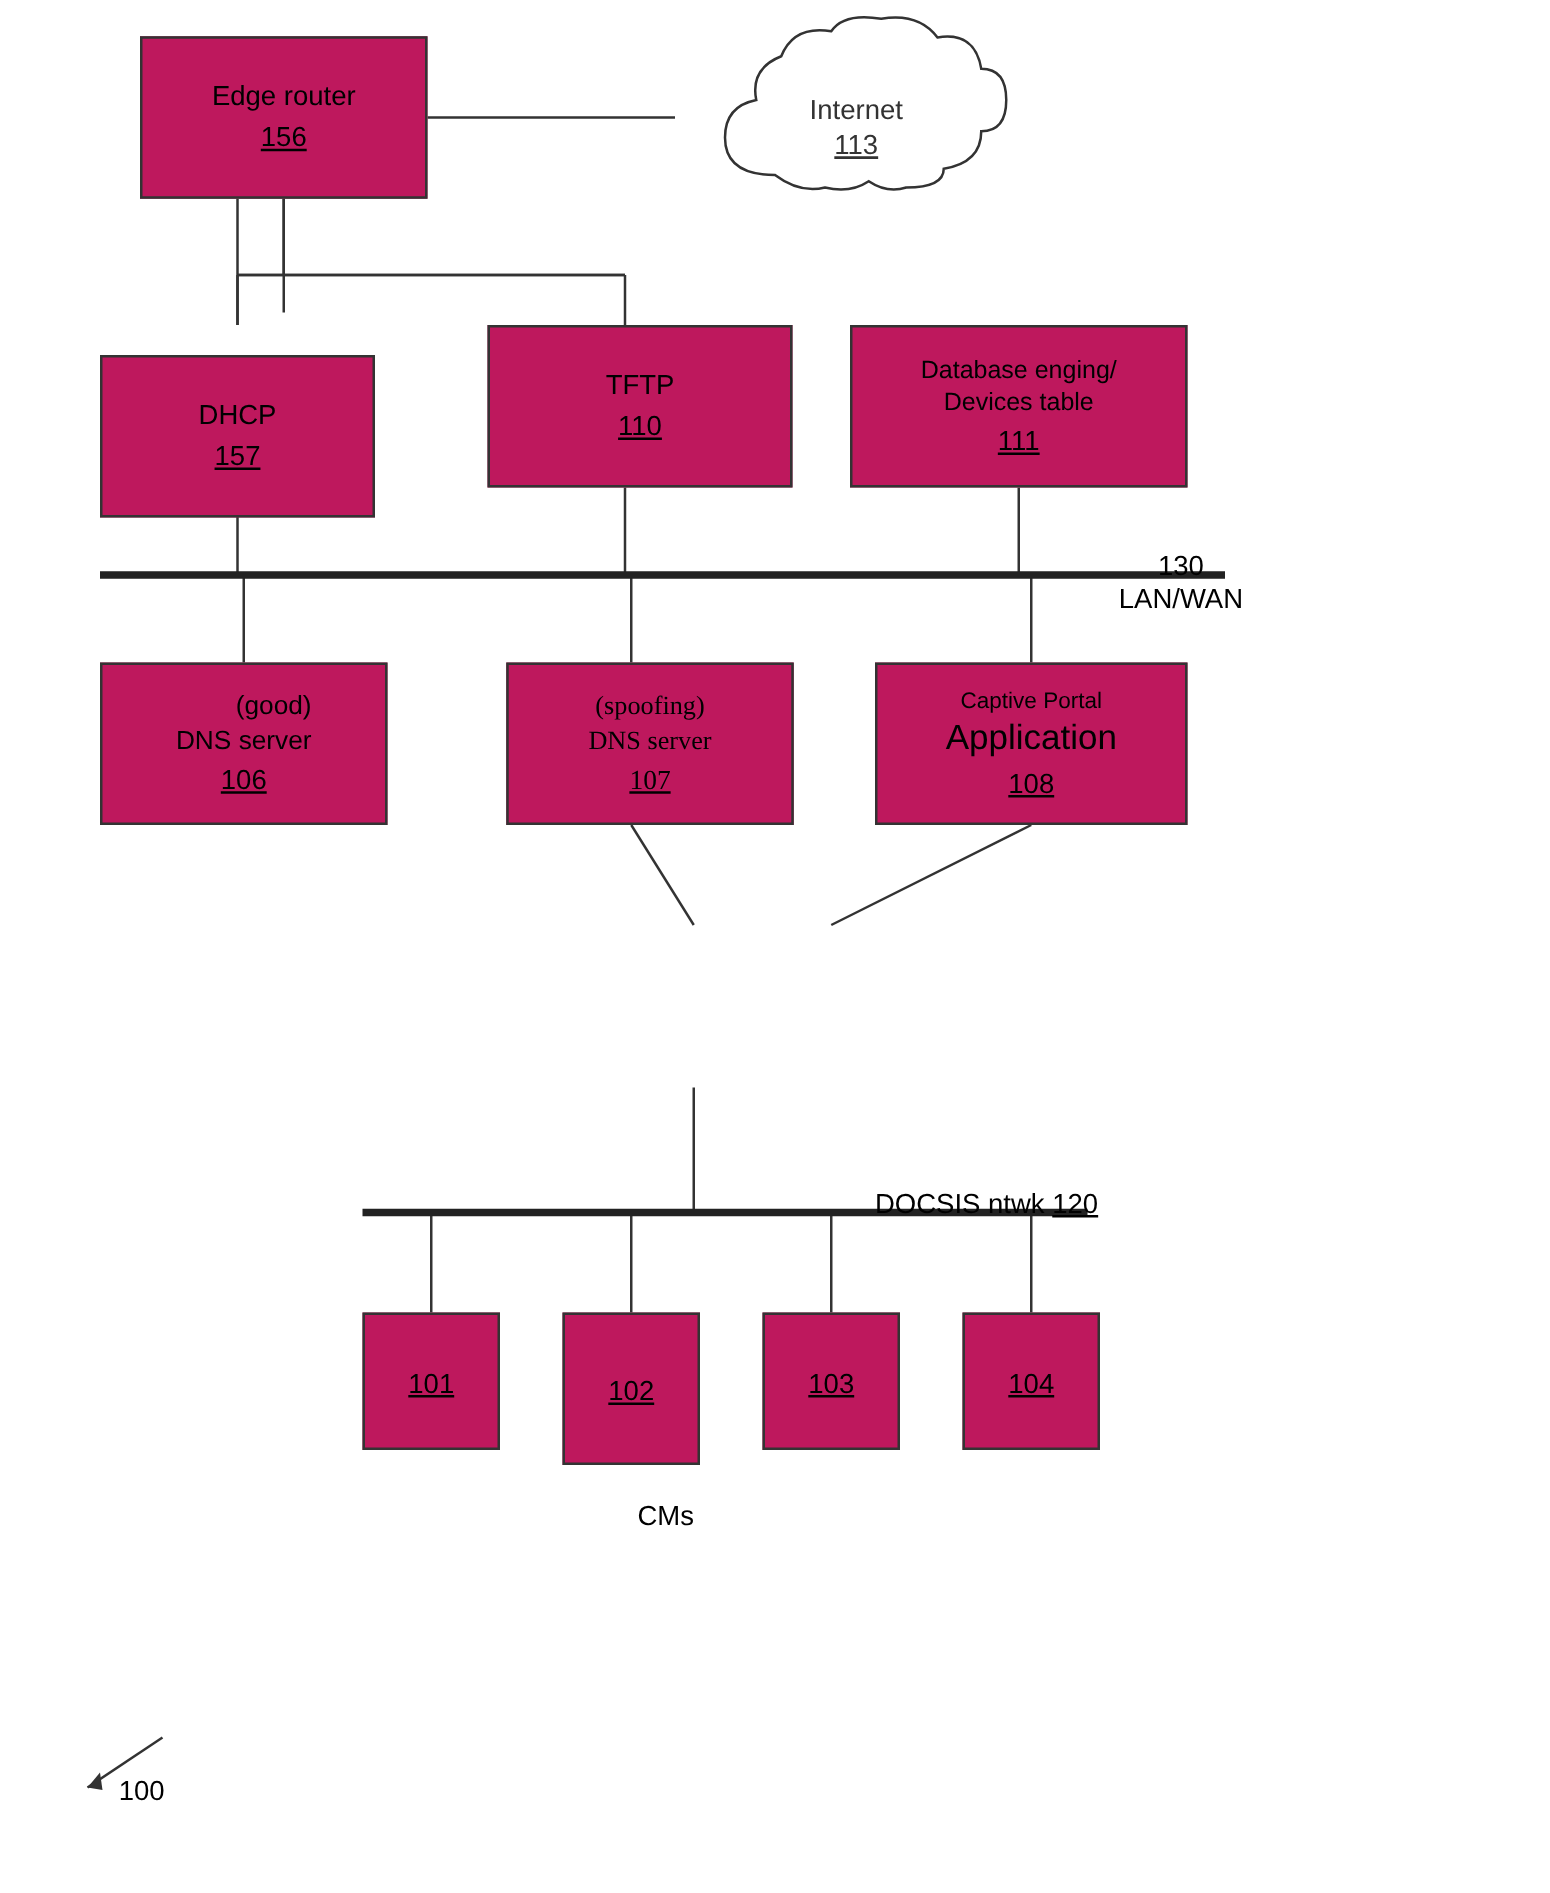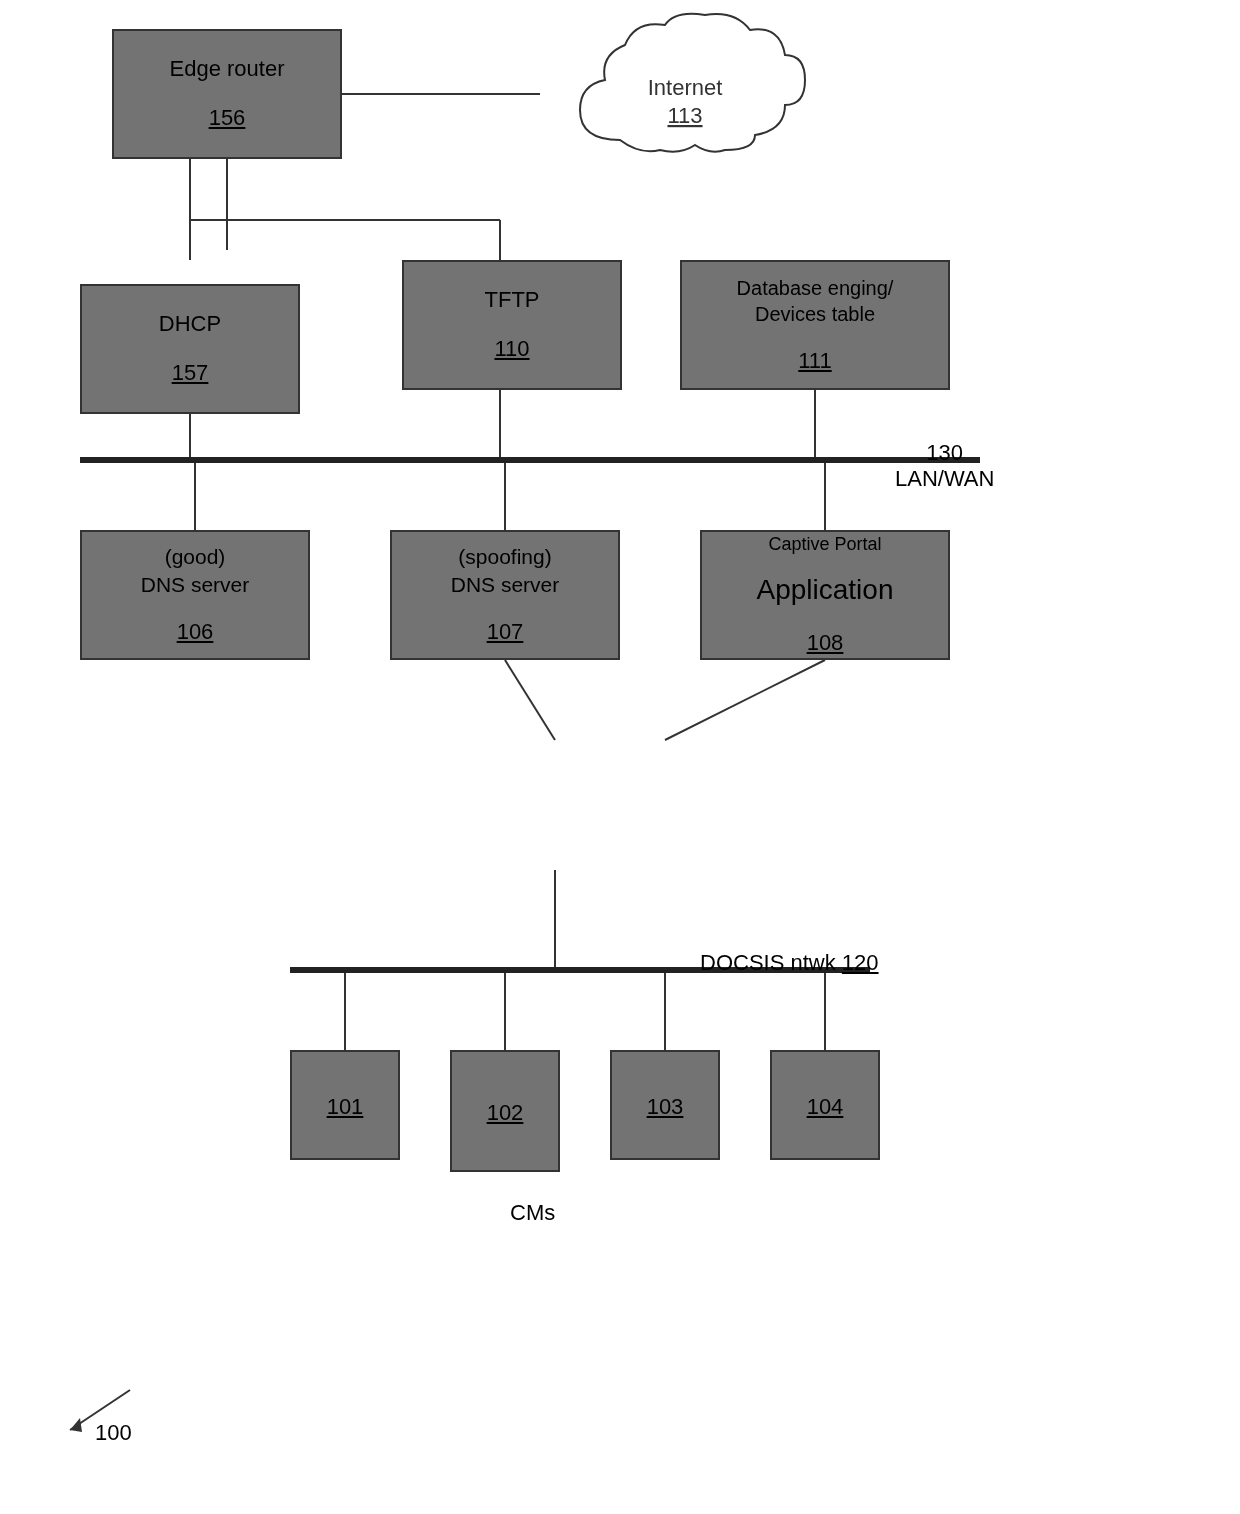--- a/index.html
+++ b/index.html
@@ -13,29 +13,28 @@
     }
     .diagram {
       position: absolute;
       top: 0; left: 0;
       width: 1240px;
       height: 1514px;
     }
     .box {
       position: absolute;
       border: 2px solid #333;
-      background: #737373;
+      background: #be185d;
       display: flex;
       flex-direction: column;
       align-items: center;
       justify-content: center;
       text-align: center;
       font-size: 22px;
       line-height: 1.3;
-      gap: 16px;
     }
     .box .ref {
       text-decoration: underline;
       font-size: 22px;
       margin-top: 4px;
     }
     .label-only {
       position: absolute;
       text-align: center;
       font-size: 22px;
@@ -119,41 +118,41 @@
     <path d="M80,130 Q40,130 40,100 Q40,75 65,70 Q60,45 85,35 Q95,10 125,15 Q135,0 165,5 Q195,0 210,20 Q240,15 245,45 Q265,45 265,70 Q265,95 245,95 Q245,120 215,125 Q215,140 185,140 Q170,145 155,135 Q140,145 120,140 Q100,145 80,130 Z" fill="white" stroke="#333" stroke-width="2"></path>
     <text x="145" y="85" text-anchor="middle" font-size="22" font-family="Arial" fill="#333">Internet</text>
     <text x="145" y="113" text-anchor="middle" font-size="22" font-family="Arial" fill="#333" text-decoration="underline">113</text>
   </svg>
 
   <div class="box" style="left:80px; top:260px; width:220px; height:130px;margin-top:24px;">
     <span>DHCP</span>
     <span class="ref">157</span>
   </div>
 
-  <div class="box" style="left:402px; top:260px; width:220px; height:130px;">
+  <div class="box" style="left:390px; top:260px; width:244px; height:130px;">
     <span>TFTP</span>
     <span class="ref">110</span>
   </div>
 
   <div class="box" style="left:680px; top:260px; width:270px; height:130px; font-size:20px;">
     <span>Database enging/<br>Devices table</span>
     <span class="ref">111</span>
   </div>
 
   <div class="label-only" style="left:895px; top:440px;">
     <span>130</span><br>
     <span>LAN/WAN</span>
   </div>
 
-  <div class="box" style="left:80px; top:530px; width:230px; height:130px; font-size:21px;">
+  <div class="box" style="left:80px; top:530px; width:230px; height:130px; font-size:21px;text-align:right;">
     <span>(good)<br>DNS server</span>
     <span class="ref">106</span>
   </div>
 
-  <div class="box" style="left:390px; top:530px; width:230px; height:130px; font-size:21px;">
+  <div class="box" style="left:405px; top:530px; width:230px; height:130px; font-size:21px;font-family:Liberation Serif, serif;">
     <span>(spoofing)<br>DNS server</span>
     <span class="ref">107</span>
   </div>
 
   <div class="box" style="left:700px; top:530px; width:250px; height:130px; font-size:20px;">
     <span style="font-size:18px;">Captive Portal</span>
     <span style="font-size:28px; font-weight:normal;">Application</span>
     <span class="ref">108</span>
   </div>
 

